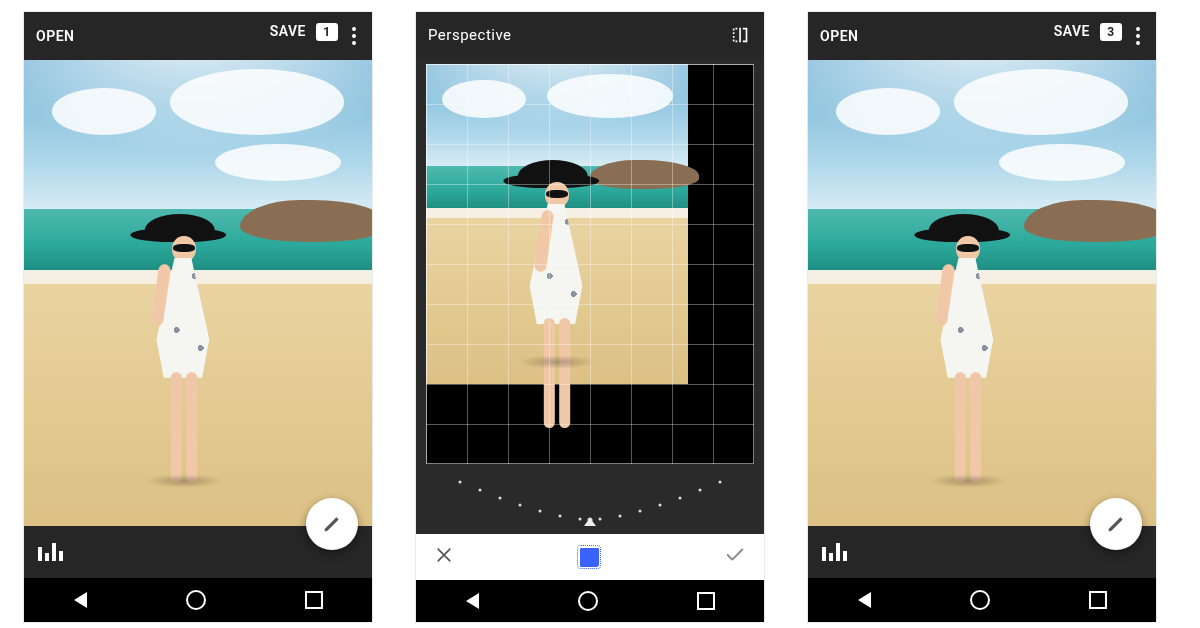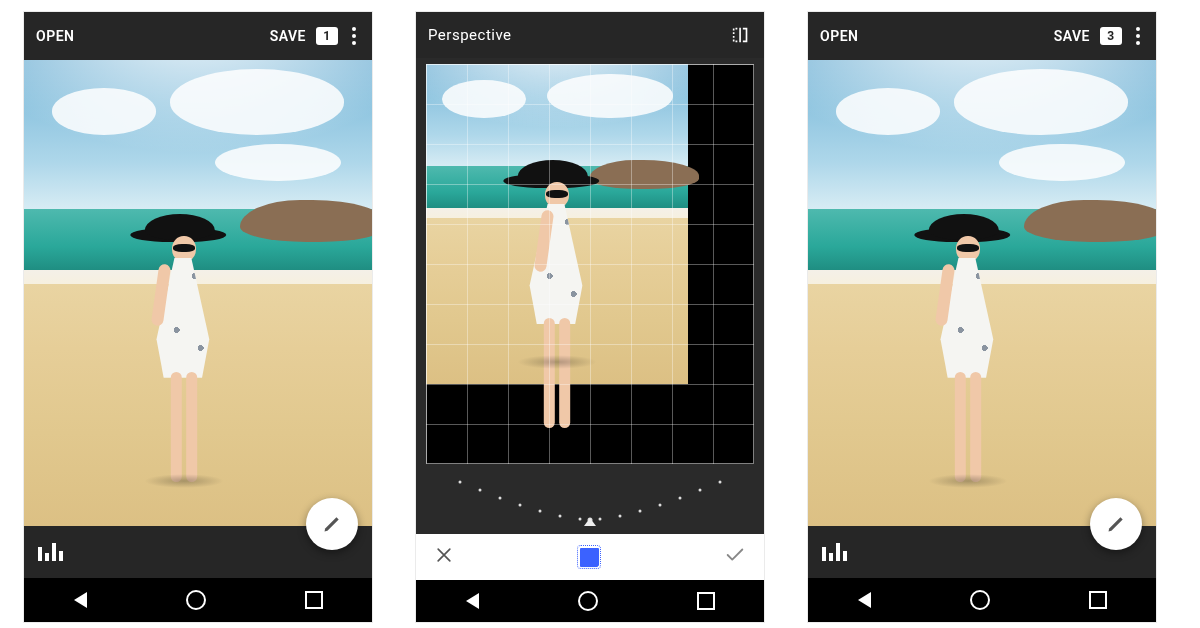--- a/index.html
+++ b/index.html
@@ -37,21 +37,21 @@
     color: #fff;
     font-size: 14px;
     font-weight: 600;
     letter-spacing: .5px;
     padding: 0 12px;
     box-sizing: border-box;
     background: #262626;
   }
   .topbar .left  { flex: 0 0 auto; }
   .topbar .mid   { flex: 1 1 auto; text-align: left; font-weight: 400; font-size: 15px; }
-  .topbar .right { flex: 0 0 auto; display: flex; align-items: center; gap: 10px; }
+  .topbar .right { flex: 0 0 auto; display: flex; gap: 10px; }
   .badge {
     background: #fff;
     color: #222;
     min-width: 18px;
     height: 18px;
     border-radius: 3px;
     font-size: 12px;
     font-weight: 700;
     display: inline-flex;
     align-items: center;

